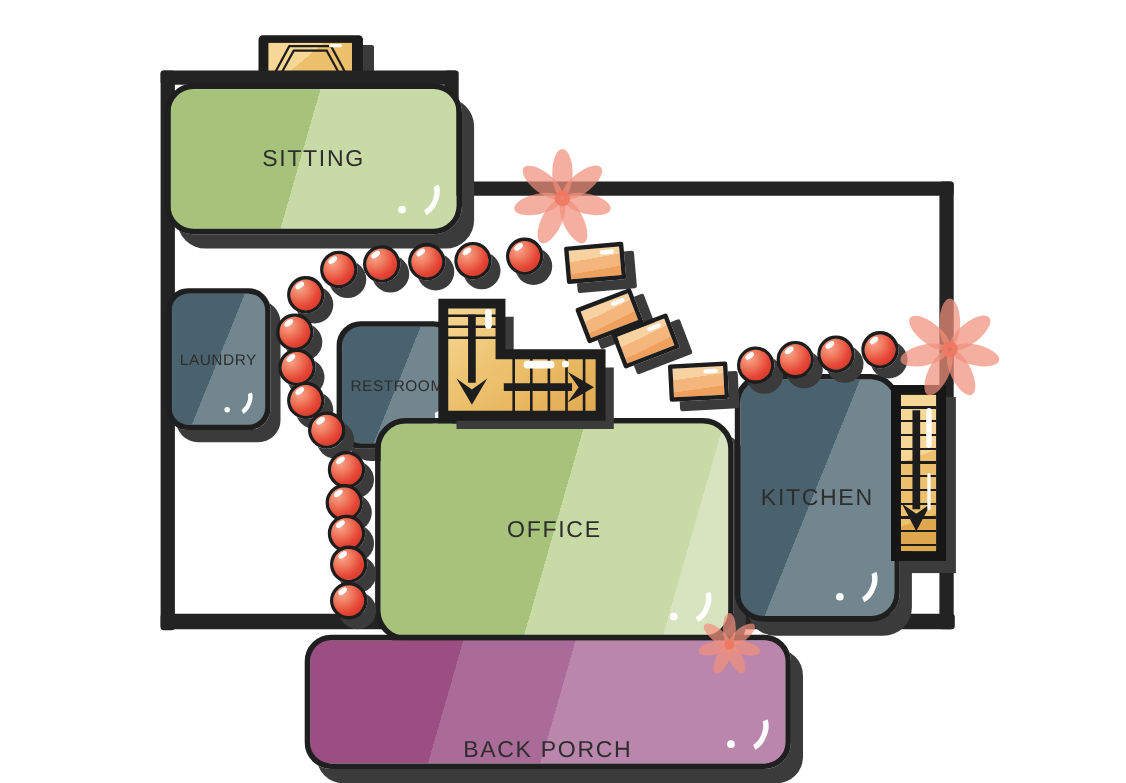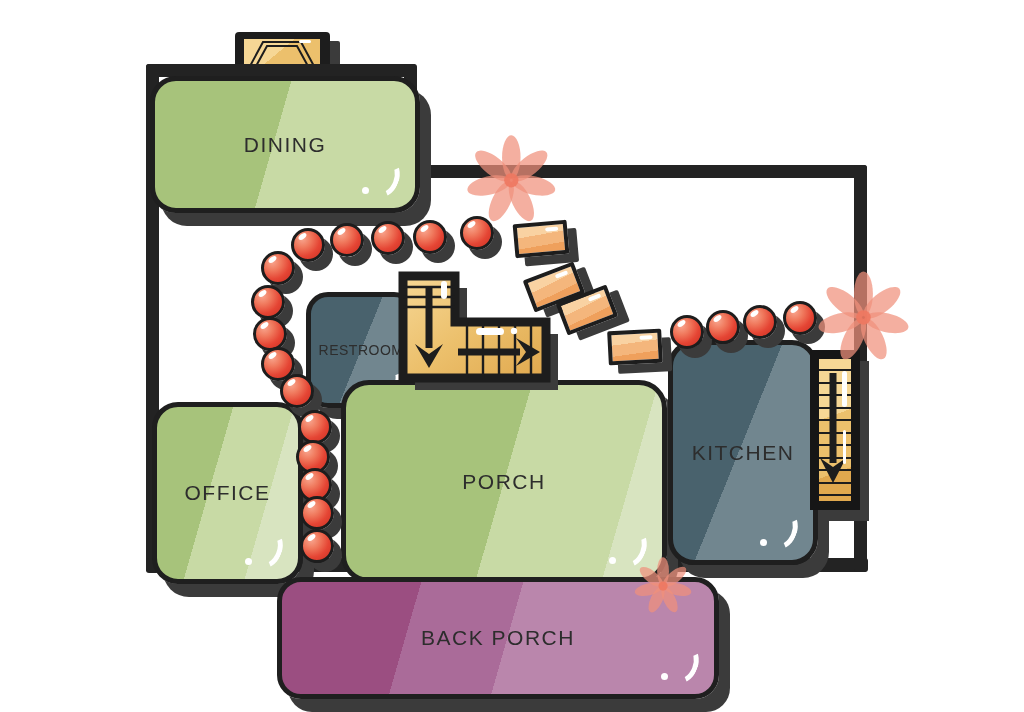--- a/index.html
+++ b/index.html
@@ -46,21 +46,21 @@
     background:linear-gradient(112deg,var(--slate,#49626d) 0 50%,var(--slate_hi,#71868f) 50%);}
   #room-restroom{left:306px;top:276px;width:100px;height:106px;border-radius:22px;
     background:linear-gradient(112deg,var(--slate,#49626d) 0 50%,var(--slate_hi,#71868f) 50%);margin-top:16px;}
   #room-office{left:152px;top:402px;width:141px;height:172px;border-radius:26px;
     background:linear-gradient(106deg,var(--green,#a7c37b) 0 40%,var(--green_hi,#c8daa5) 40% 72%,var(--green_hi2,#d8e4c0) 72%);}
   #room-living{left:341px;top:380px;width:316px;height:193px;border-radius:28px;
     background:linear-gradient(106deg,var(--green,#a7c37b) 0 50%,var(--green_hi,#c8daa5) 50% 84%,var(--green_hi2,#d8e4c0) 84%);}
   #room-kitchen{left:668px;top:340px;width:140px;height:215px;border-radius:26px;
     background:linear-gradient(112deg,var(--slate,#49626d) 0 48%,var(--slate_hi,#71868f) 48%);}
   #room-back-porch{left:277px;top:577px;width:432px;height:112px;border-radius:24px;
-    background:linear-gradient(106deg,var(--purple,#9b4e81) 0 30%,var(--purple_mid,#aa6b99) 30% 52%,var(--purple_hi,#ba86ac) 52%);}
+    background:linear-gradient(106deg,var(--purple,#9b4e81) 0 30%,var(--purple_mid,#aa6b99) 30% 52%,var(--purple_hi,#ba86ac) 52%);align-items:flex-end;}
 
   
   #stair-main{position:absolute;left:392px;top:260px;z-index:4;}
   #stair-right{position:absolute;left:810px;top:350px;width:50px;height:160px;z-index:4;
      border:9px solid #161616;box-sizing:border-box;
      background:
        repeating-linear-gradient(180deg,rgba(0,0,0,0) 0 10.5px,#1d1d1d 10.5px 12.5px),
        linear-gradient(160deg,var(--stair_tan_hi,#f6d795) 0 40%,var(--stair_tan,#ecc06c) 40% 78%,var(--stair_tan_lo,#e0a84e) 78%);
      box-shadow:9px 11px 0 var(--shadow,#3b3b3b);}
   #stair-right::after{content:"";position:absolute;top:12px;right:4px;width:5px;height:36px;
@@ -100,30 +100,30 @@
   </div>
 
   <div class="wall" id="wall-top-left"></div>
   <div class="wall" id="wall-top-connector"></div>
   <div class="wall" id="wall-mid-top"></div>
   <div class="wall" id="wall-left"></div>
   <div class="wall" id="wall-bottom"></div>
   <div class="wall" id="wall-right"></div>
 
   <div class="room" id="room-sitting">
-    <span class="room-label">DINING</span>
+    <span class="room-label">SITTING</span>
+  </div>
+  <div class="room small" id="room-laundry">
+    <span class="room-label">LAUNDRY</span>
   </div>
   <div class="room small" id="room-restroom">
     <span class="room-label">RESTROOM</span>
   </div>
-  <div class="room" id="room-office">
+  <div class="room" id="room-living">
     <span class="room-label">OFFICE</span>
-  </div>
-  <div class="room" id="room-living">
-    <span class="room-label">PORCH</span>
   </div>
   <div class="room" id="room-kitchen">
     <span class="room-label">KITCHEN</span>
   </div>
   <div class="room" id="room-back-porch">
     <span class="room-label">BACK PORCH</span>
   </div>
 
   <svg id="stair-main" width="185" height="145" viewBox="0 0 185 145">
     <defs>

